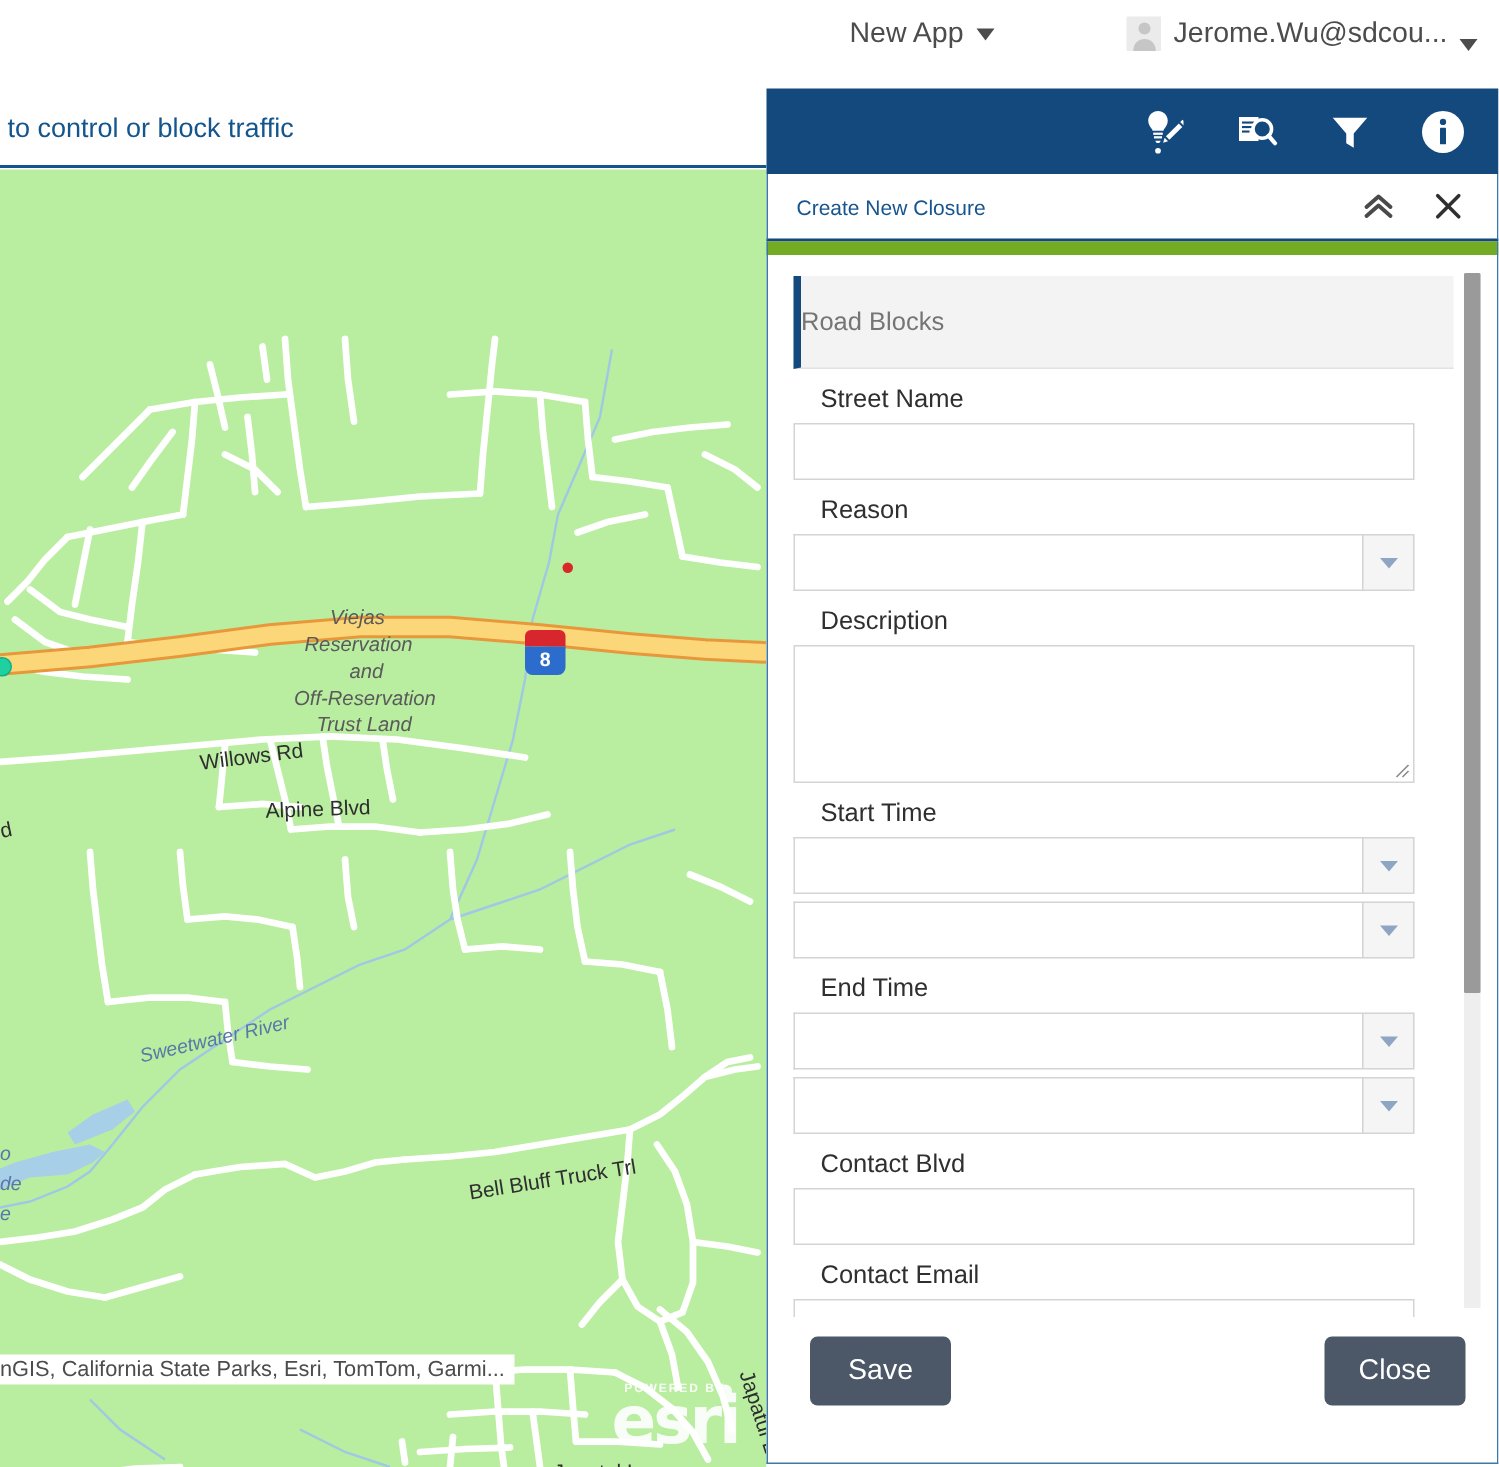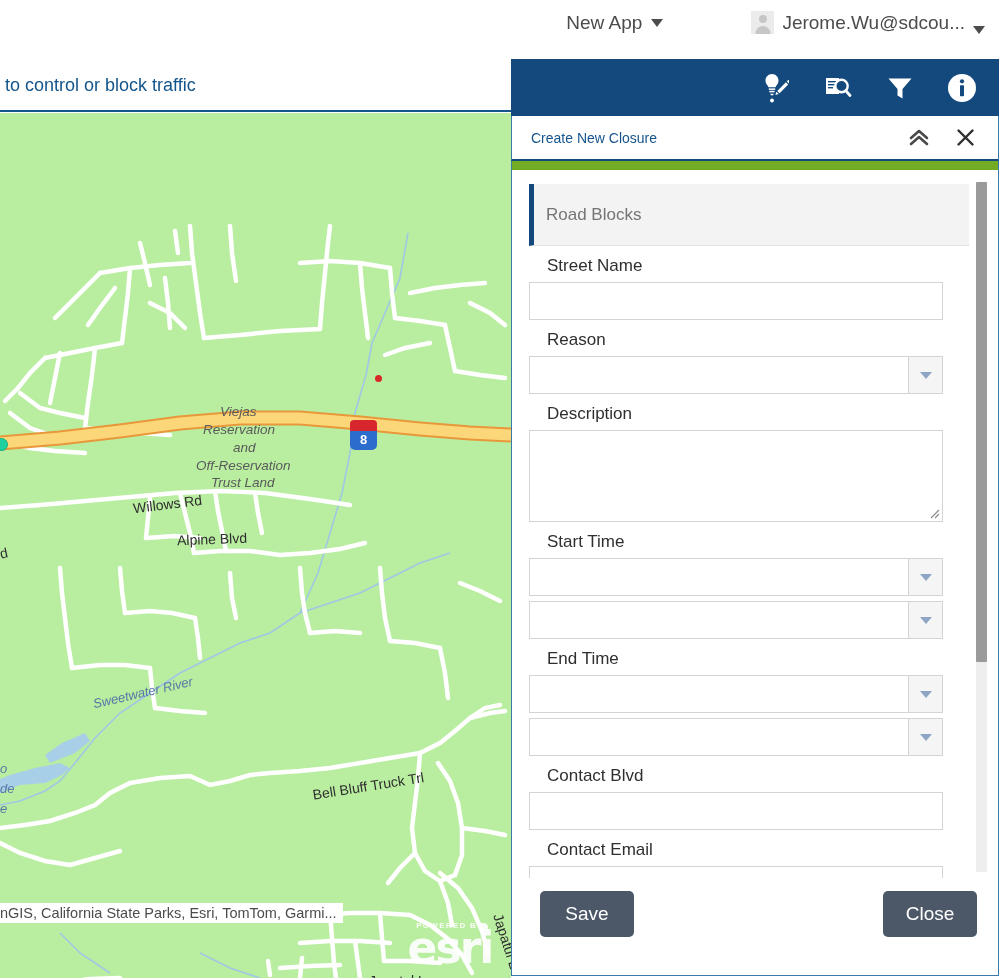--- a/index.html
+++ b/index.html
@@ -140,21 +140,21 @@
 
   .panel-body {
     position: relative; height: 708px; background: #ffffff;
     border-left: 1px solid #3b7aa8; border-right: 1px solid #3b7aa8;
     padding: 14px 12px 0 17px; overflow: hidden;
   }
   .form-wrap { position: relative; width: 440px; }
 
   .section-header {
     background: #f3f3f3; height: 62px; display: flex; align-items: center;
-    border-left: 5px solid #14497d; padding-left: 12px;
+    border-left: 5px solid #14497d; padding-left: 0;
     border-bottom: 1px solid #e2e2e2;
   }
   .section-header span { font-size: 17px; color: #757575; }
 
   .field-label {
     font-size: 17px; color: #2f2f2f; margin: 10px 0 6px 18px; display: block;
   }
   .text-input {
     width: 414px; height: 38px; border: 1px solid #d4d4d4;
     background: #ffffff; outline: none; font-size: 15px;

